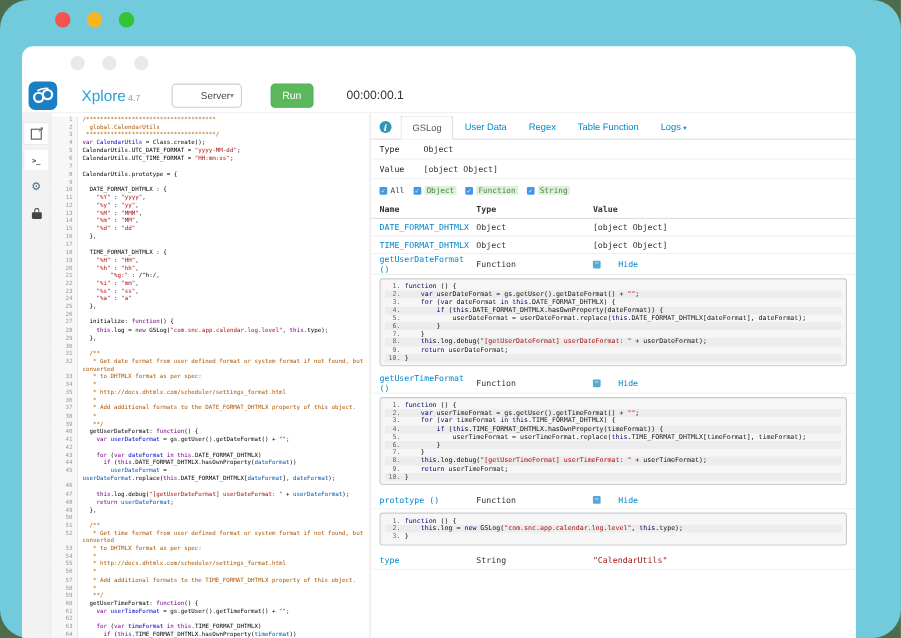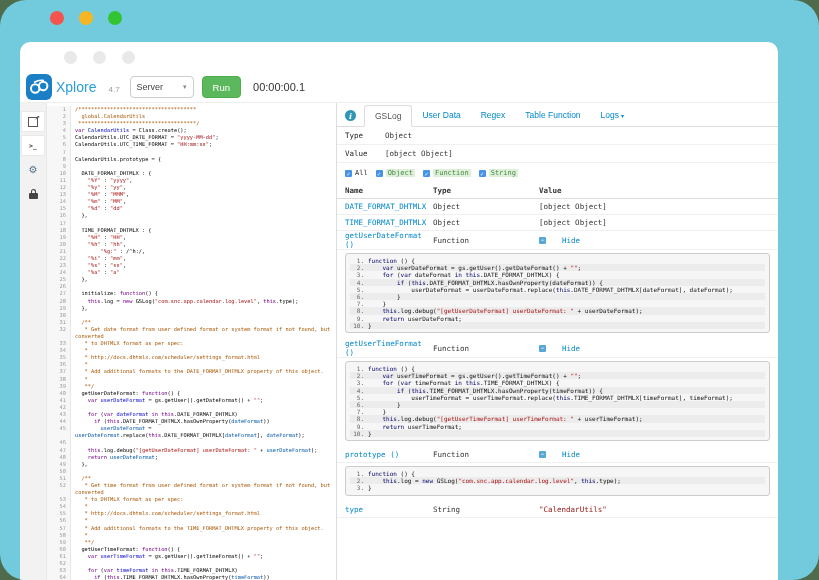--- a/index.html
+++ b/index.html
@@ -3,25 +3,25 @@
 <meta charset="utf-8">
 <style>
   html,body{margin:0;padding:0}
   body{width:819px;height:580px;background:#4e6b4c;font-family:"Liberation Sans",sans-serif;overflow:hidden}
   .frame{position:relative;width:819px;height:580px;background:#71cbdc;border-radius:26px;overflow:hidden}
   .tl-dots{position:absolute;top:11px;left:50px;display:flex;gap:15px}
   .dot{width:14px;height:14px;border-radius:50%}
   .window{position:absolute;left:20px;top:42px;right:41px;bottom:0;background:#fff;border-radius:10px 10px 0 0;overflow:hidden;display:flex;flex-direction:column}
   .win-dots{height:30px;display:flex;align-items:center;gap:16px;padding-left:44px;flex:none}
   .wdot{width:13px;height:13px;border-radius:50%;background:#e9e9e9}
-  .toolbar{height:30px;display:flex;align-items:center;padding:0 6px;gap:4px;border-bottom:1px solid #eee;flex:none}
+  .toolbar{height:30px;display:flex;align-items:center;padding:0 6px;gap:22px;border-bottom:1px solid #eee;flex:none}
   .logo{width:26px;height:26px;border-radius:6px;background:#1b7fc5;display:flex;align-items:center;justify-content:center;flex:none}
   .brand{font-size:14px;color:#2aa0d8;display:flex;align-items:flex-end}
-  .ver{font-size:8px;color:#999;margin-left:12px;padding-bottom:1px}
-  .select{height:22px;border:1px solid #ccc;border-radius:4px;background:#fff;display:flex;align-items:center;justify-content:space-between;font-size:9px;color:#444;padding:0 6px;box-sizing:border-box}
+  .ver{font-size:8px;color:#999;margin-left:2px;padding-bottom:1px}
+  .select{height:22px;border:1px solid #ccc;border-radius:4px;background:#fff;display:flex;align-items:center;justify-content:flex-end;font-size:9px;color:#444;padding:0 6px;box-sizing:border-box}
   .server{width:64px;margin-left:6px}
   .scope{width:268px;color:#555}
   .caret{color:#888;font-size:7px}
   .run{height:22px;background:#5cb85c;border:1px solid #4cae4c;border-radius:4px;color:#fff;font-size:9.5px;padding:0 10px;margin-left:4px;cursor:pointer}
   .timer{font-size:11px;color:#333;margin-left:8px}
   .main{display:flex;flex:1;overflow:hidden}
   .rail{width:26px;background:#f2f2f2;border-right:1px solid #e7e7e7;padding-top:8px;display:flex;flex-direction:column;gap:3px;align-items:center;flex:none}
   .rail-item{width:24px;height:21px;display:flex;align-items:center;justify-content:center;color:#555}
   .rail-item.active{background:#fff;border:1px solid #e9e9e9;box-sizing:border-box}
   .openbox{width:8px;height:8px;border:1px solid #555;position:relative}

